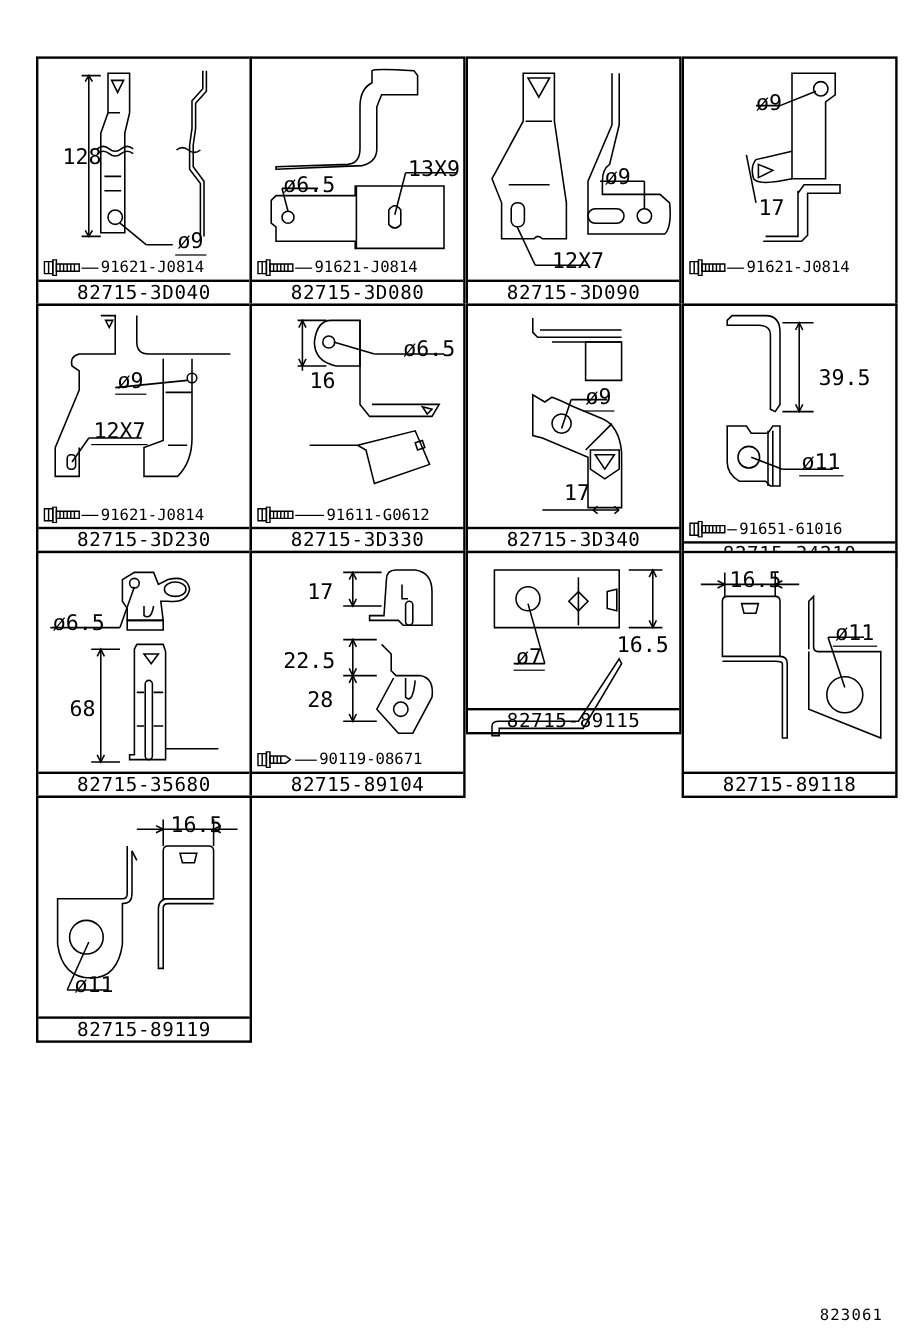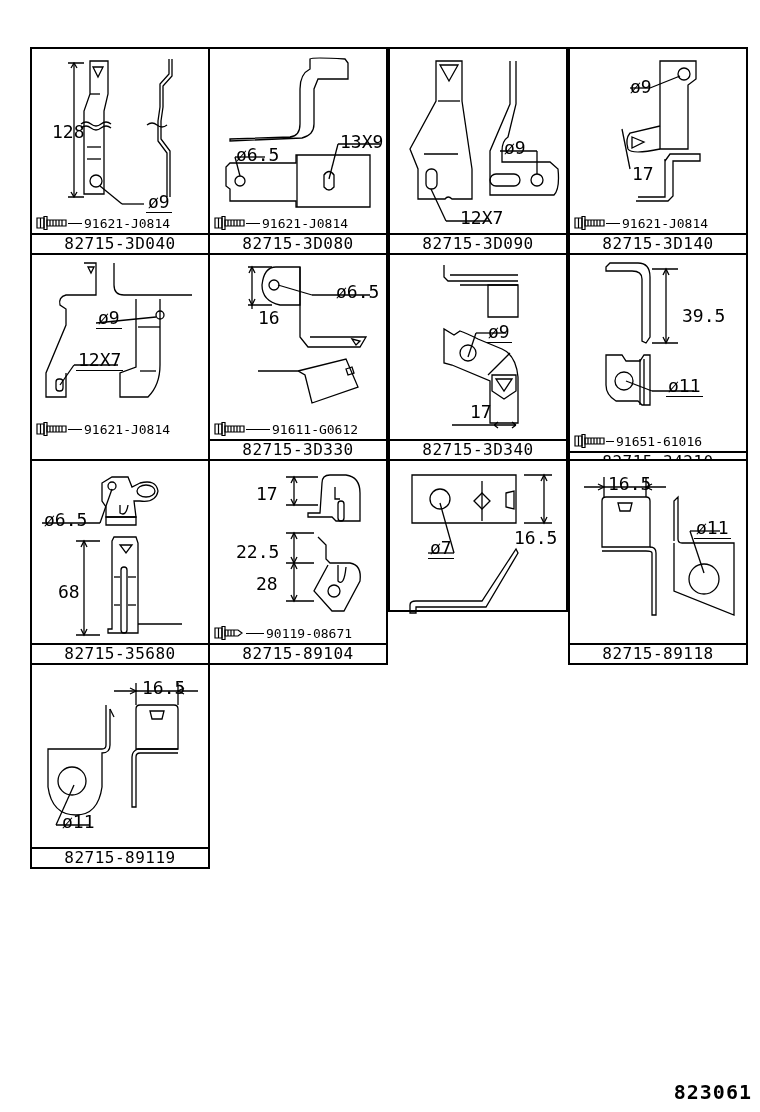--- a/index.html
+++ b/index.html
@@ -9,21 +9,21 @@
   .cell { position:absolute; width:180px; border:2px solid #000; box-sizing:border-box; background:#fff; }
   .cell svg { position:absolute; left:0; top:0; width:176px; height:186px; }
   .draw { position:absolute; left:0; top:0; width:176px; height:186px; }
   .label { position:absolute; left:0; right:0; bottom:0; height:18px; border-top:2px solid #000;
            text-align:center; font-size:16px; line-height:18px; letter-spacing:0.5px; }
   .bolt { position:absolute; left:4px; bottom:22px; height:16px; display:flex; align-items:center; font-size:13px; }
   .bolt .bicon { display:inline-block; width:32px; height:14px; position:relative; }
   .bolt .line { display:inline-block; width:14px; height:0; border-top:1.5px solid #000; margin:0 2px 0 0; }
   .dim { position:absolute; font-size:18px; white-space:nowrap; }
   .dim.ul { border-bottom:1px solid #000; padding:0 2px; }
-  .refno { position:absolute; right:8px; bottom:8px; font-size:20px; letter-spacing:1px;font-weight:bold; }
+  .refno { position:absolute; right:24px; bottom:8px; font-size:13px; letter-spacing:1px; }
   svg * { vector-effect: non-scaling-stroke; }
 </style>
 </head>
 <body>
 
 <div class="grid">
 
   <div class="cell" style="left:0;top:0;height:208px;">
     <svg class="draw" viewBox="0 0 176 186" fill="none" stroke="#000" stroke-width="1.3">
       <path d="M58 12 H76 V45 L72 62 V145 H52 V62 L58 45 Z"></path>
@@ -131,21 +131,20 @@
             <rect x="1" y="2" width="7" height="10"></rect>
             <line x1="4.5" y1="2" x2="4.5" y2="12"></line>
             <rect x="8" y="0.5" width="3" height="13"></rect>
             <rect x="11" y="4" width="19" height="6"></rect>
             <path d="M14 4 V10 M17 4 V10 M20 4 V10 M23 4 V10 M26 4 V10"></path>
           </svg>
       </span>
       <span class="line"></span>
       <span>91621-J0814</span>
     </div>
-    <div class="label">82715-3D140</div>
   </div>
 
   <div class="cell" style="left:0;top:206px;height:208px;">
     <svg class="draw" viewBox="0 0 176 186" fill="none" stroke="#000" stroke-width="1.3">
       <path d="M52 8 H64 V40 H34 Q26 42 28 50 L34 54 V70 L14 118 V142 H34 V118"></path>
       <path d="M56 12 H62 L59 18 Z"></path>
       <path d="M82 8 V30 Q82 40 92 40 H160"></path>
       <path d="M104 44 V112 L88 118 V142 H116 Q128 130 128 110 V44"></path>
       <circle cx="128" cy="60" r="4"></circle>
       <line x1="106" y1="72" x2="128" y2="72"></line>
@@ -163,20 +162,21 @@
             <rect x="1" y="2" width="7" height="10"></rect>
             <line x1="4.5" y1="2" x2="4.5" y2="12"></line>
             <rect x="8" y="0.5" width="3" height="13"></rect>
             <rect x="11" y="4" width="19" height="6"></rect>
             <path d="M14 4 V10 M17 4 V10 M20 4 V10 M23 4 V10 M26 4 V10"></path>
           </svg>
       </span>
       <span class="line"></span>
       <span>91621-J0814</span>
     </div>
+    <div class="label">82715-3D230</div>
   </div>
 
   <div class="cell" style="left:178px;top:206px;height:208px;">
     <svg class="draw" viewBox="0 0 176 186" fill="none" stroke="#000" stroke-width="1.3">
       <path d="M66 12 H90 V50 H70 Q52 46 52 30 Q54 12 66 12 Z"></path>
       <circle cx="64" cy="30" r="5"></circle>
       <path d="M90 12 V82 L98 92 H150 L156 82 H100"></path>
       <path d="M142 84 L150 86 L146 90 Z"></path>
       <path d="M48 116 H88 L95 120 L102 148 L148 132 L136 104 L88 116"></path>
       <path d="M136 114 L142 112 L144 118 L138 120 Z"></path>
@@ -321,20 +321,21 @@
       <path d="M116 32 L124 30 V48 L116 46 Z"></path>
       <path d="M134 14 H162 M134 62 H162"></path>
         <line x1="154" y1="14" x2="154" y2="62"></line>
       <path d="M151 20 L154 14 L157 20 M151 56 L154 62 L157 56"></path>
       <path d="M20 152 V144 Q20 140 26 140 H92 L126 88 L128 92 L96 146 H26 V152 Z"></path>
       <line x1="50" y1="42" x2="64" y2="92"></line>
         <line x1="38" y1="92" x2="64" y2="92"></line>
     </svg>
     <span class="dim ul" style="left:38px;top:76px;">ø7</span>
     <span class="dim" style="left:124px;top:66px;">16.5</span>
+    <div class="label">82715-89115</div>
   </div>
 
   <div class="cell" style="left:538px;top:412px;height:206px;">
     <svg class="draw" viewBox="0 0 176 186" fill="none" stroke="#000" stroke-width="1.3">
       <path d="M14 26 H96 M34 16 V36 M76 16 V36"></path>
       <path d="M28 23 L34 26 L28 29 M82 23 L76 26 L82 29"></path>
       <path d="M32 86 V40 Q32 36 36 36 H76 Q80 36 80 40 V86 Z"></path>
       <path d="M48 42 H62 L60 50 H50 Z"></path>
       <path d="M80 86 Q86 86 86 92 V154 H82 V92 Q82 90 76 90 H32"></path>
       <path d="M104 80 V40 L108 36 V78 Q108 82 112 82 H164 V154 L104 130 V82"></path>

